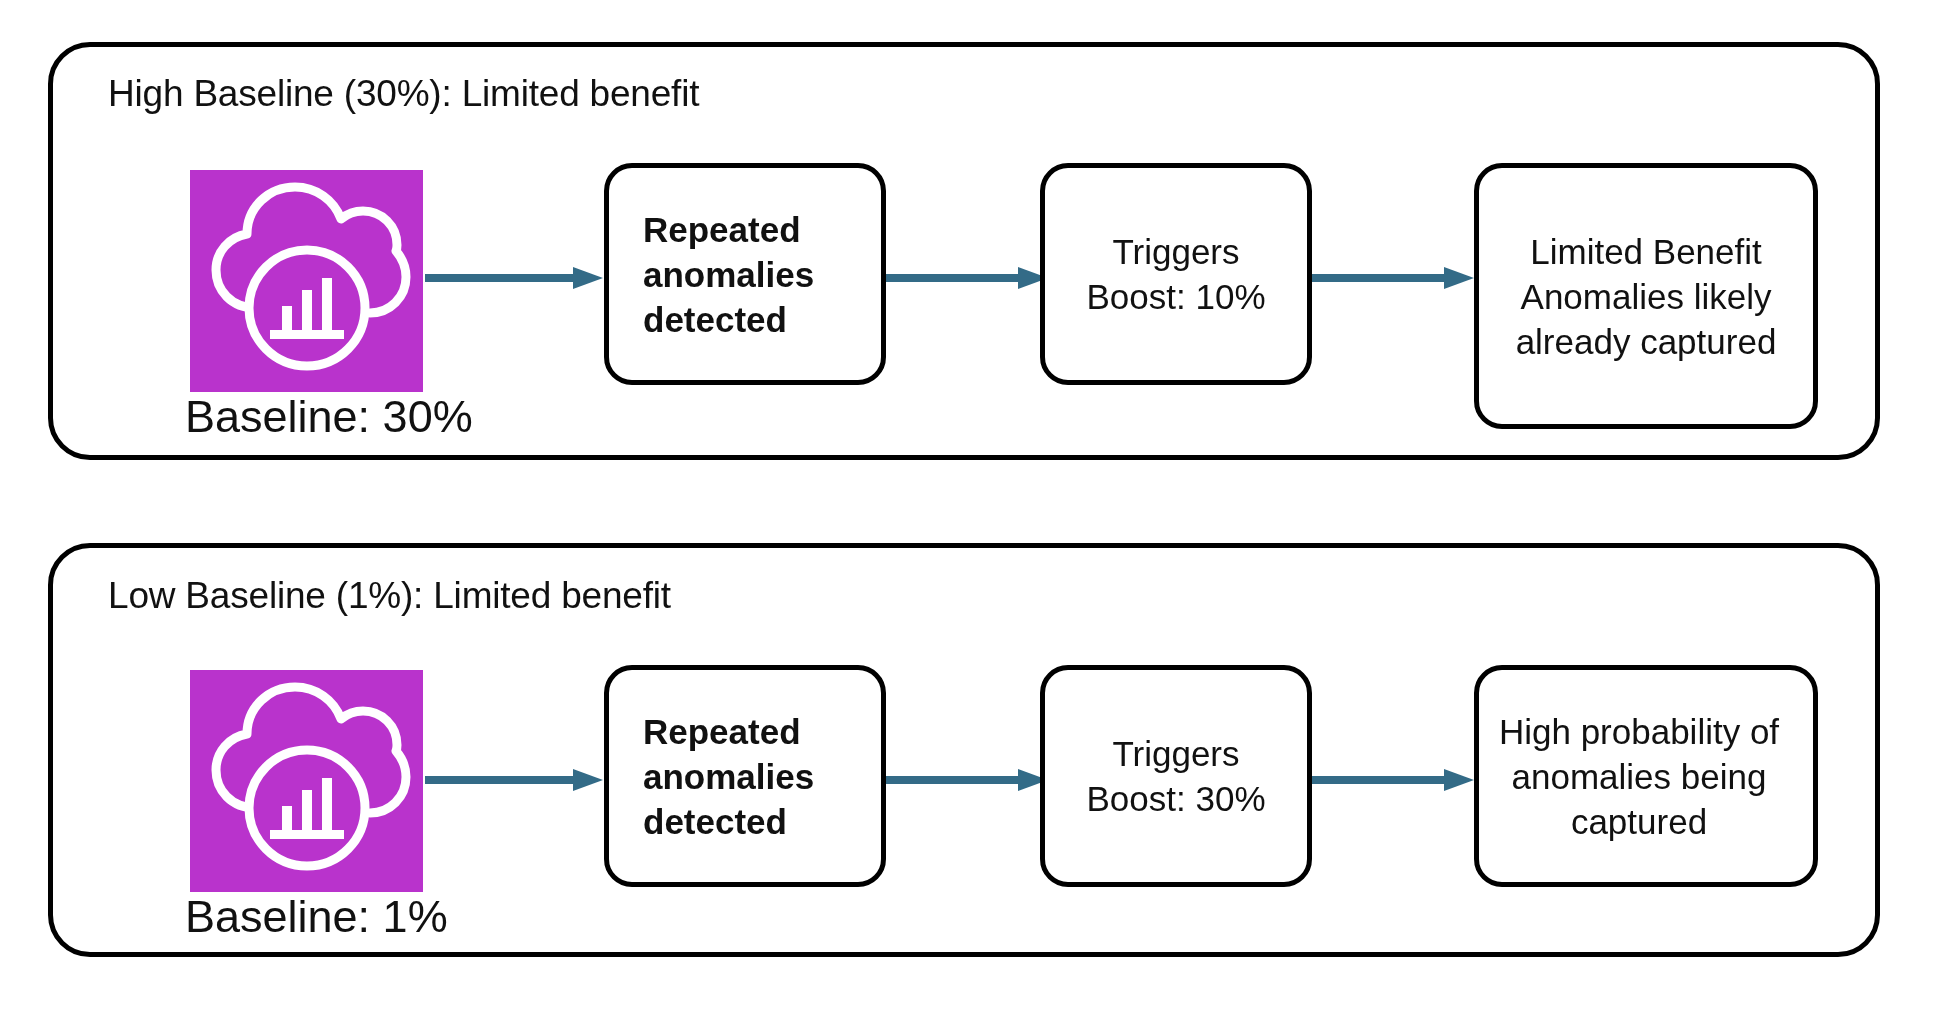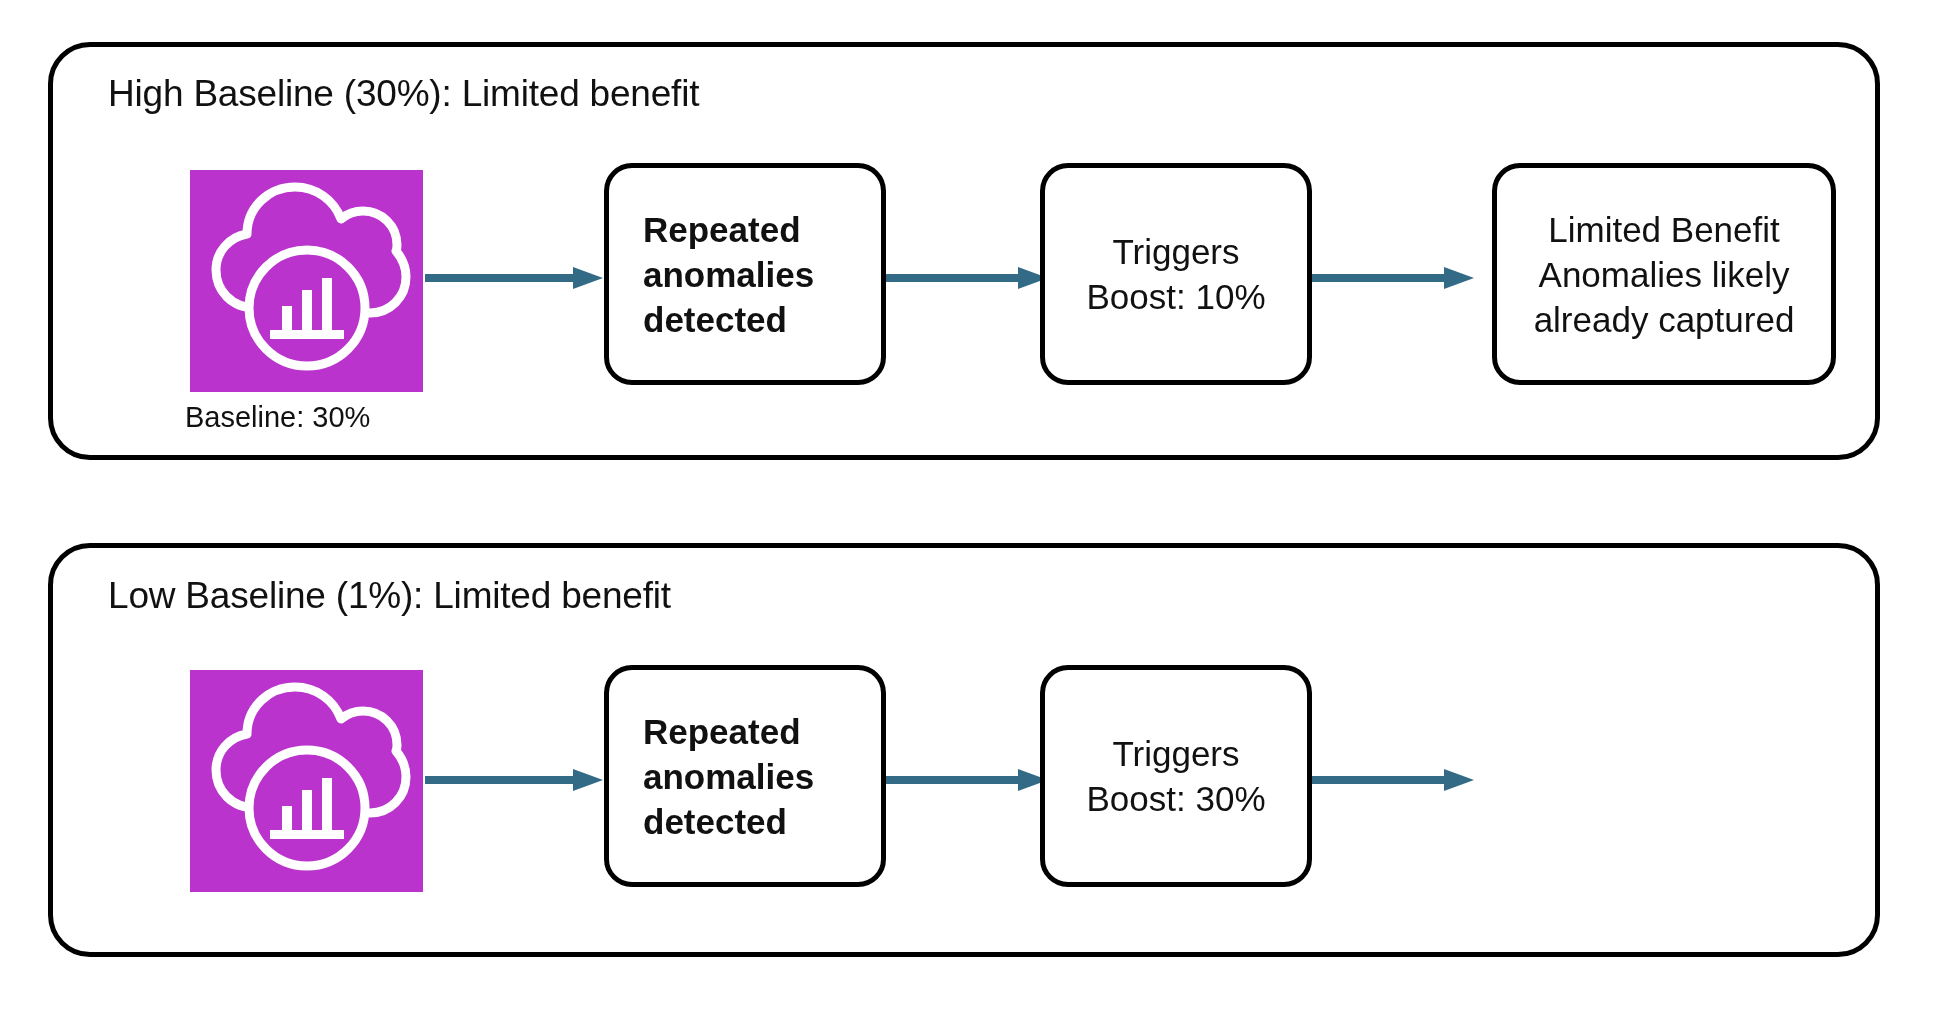--- a/index.html
+++ b/index.html
@@ -46,21 +46,21 @@
     background: #b933cc;
     box-sizing: border-box;
   }
   .icon-tile svg {
     display: block;
     width: 100%;
     height: 100%;
   }
   .icon-caption {
     position: absolute;
-    font-size: 29px;
+    font-size: 45px;
     line-height: 42px;
     color: #111111;
     white-space: nowrap;
     text-align: left;
   }
 
   
   .node {
     position: absolute;
     border: 5px solid #000000;
@@ -136,40 +136,41 @@
 Boost: 10%</div>
   </div>
 
   <div class="arrow" style="left:1312px; top:265px; width:164px;">
     <svg viewBox="0 0 164 26" preserveAspectRatio="none">
       <line x1="0" y1="13" x2="134" y2="13" stroke="#336b87" stroke-width="8"></line>
       <polygon points="132,2 162,13 132,24" fill="#336b87"></polygon>
     </svg>
   </div>
 
-  <div class="node" style="left:1474px; top:163px; width:344px; height:222px;margin-left:18px;">
+  <div class="node" style="left:1474px; top:163px; width:344px; height:266px;">
     <div class="node-text align-center" style="white-space:pre-line;">Limited Benefit
 Anomalies likely
 already captured</div>
   </div>
 
   <div class="group" style="left:48px; top:543px; width:1832px; height:414px;"></div>
 
   <div class="group-title" style="left:108px; top:574px;text-align:right;">Low Baseline (1%): Limited benefit</div>
 
   <div class="icon-tile" style="left:190px; top:670px; width:233px; height:222px;">
     <svg viewBox="0 0 233 222" xmlns="http://www.w3.org/2000/svg" aria-hidden="true">
       <path d="M66 138 C41 138 26 120 26 100 C26 82 39 67 57 64 C57 37 79 17 105 17 C126 17 144 30 151 49 C157 44 165 41 173 41 C192 41 207 56 207 75 C207 77 207 79 206 81 C212 88 216 97 216 107 C216 127 200 143 180 143" fill="none" stroke="#ffffff" stroke-width="9" stroke-linecap="round" stroke-linejoin="round"></path>
       <circle cx="117" cy="138" r="58" fill="#b933cc" stroke="#ffffff" stroke-width="9"></circle>
       <rect x="92" y="136" width="10" height="26" fill="#ffffff"></rect>
       <rect x="112" y="120" width="10" height="42" fill="#ffffff"></rect>
       <rect x="132" y="108" width="10" height="54" fill="#ffffff"></rect>
       <rect x="80" y="160" width="74" height="9" fill="#ffffff"></rect>
     </svg>
   </div>
+  <div class="icon-caption" style="left:185px; top:896px; width:300px;">Baseline: 1%</div>
 
   <div class="arrow" style="left:425px; top:767px; width:180px;">
     <svg viewBox="0 0 180 26" preserveAspectRatio="none">
       <line x1="0" y1="13" x2="150" y2="13" stroke="#336b87" stroke-width="8"></line>
       <polygon points="148,2 178,13 148,24" fill="#336b87"></polygon>
     </svg>
   </div>
 
   <div class="node" style="left:604px; top:665px; width:282px; height:222px;">
     <div class="node-text align-left" style="white-space:pre-line;">Repeated
@@ -189,14 +190,19 @@
 Boost: 30%</div>
   </div>
 
   <div class="arrow" style="left:1312px; top:767px; width:164px;">
     <svg viewBox="0 0 164 26" preserveAspectRatio="none">
       <line x1="0" y1="13" x2="134" y2="13" stroke="#336b87" stroke-width="8"></line>
       <polygon points="132,2 162,13 132,24" fill="#336b87"></polygon>
     </svg>
   </div>
 
+  <div class="node" style="left:1474px; top:665px; width:344px; height:222px;">
+    <div class="node-text align-center" style="white-space:pre-line; padding:0; width:372px; margin-left:-14px;">High probability of
+anomalies being
+captured</div>
+  </div>
 
 </div>
 
 </body></html>

